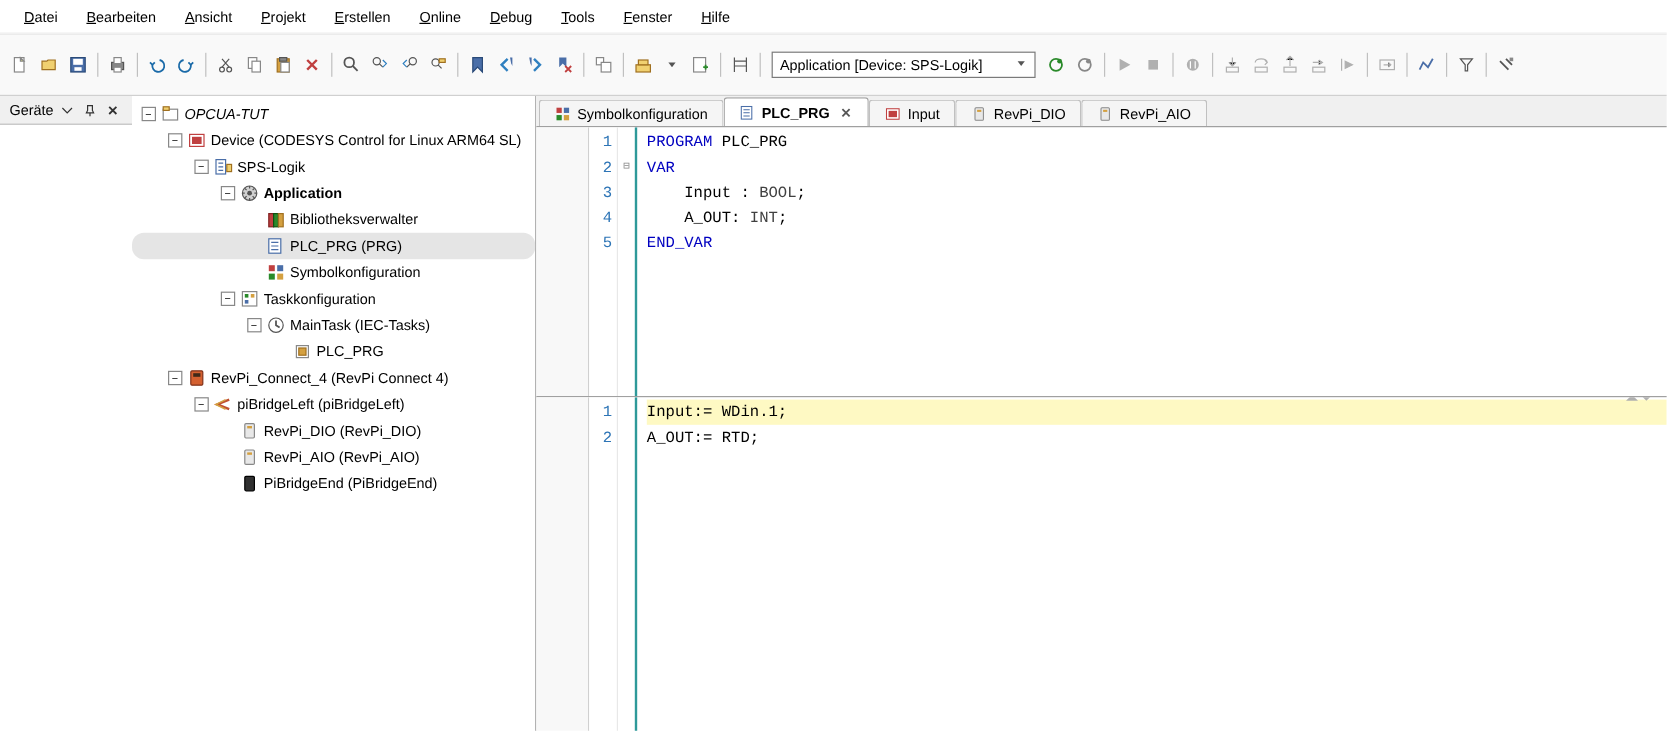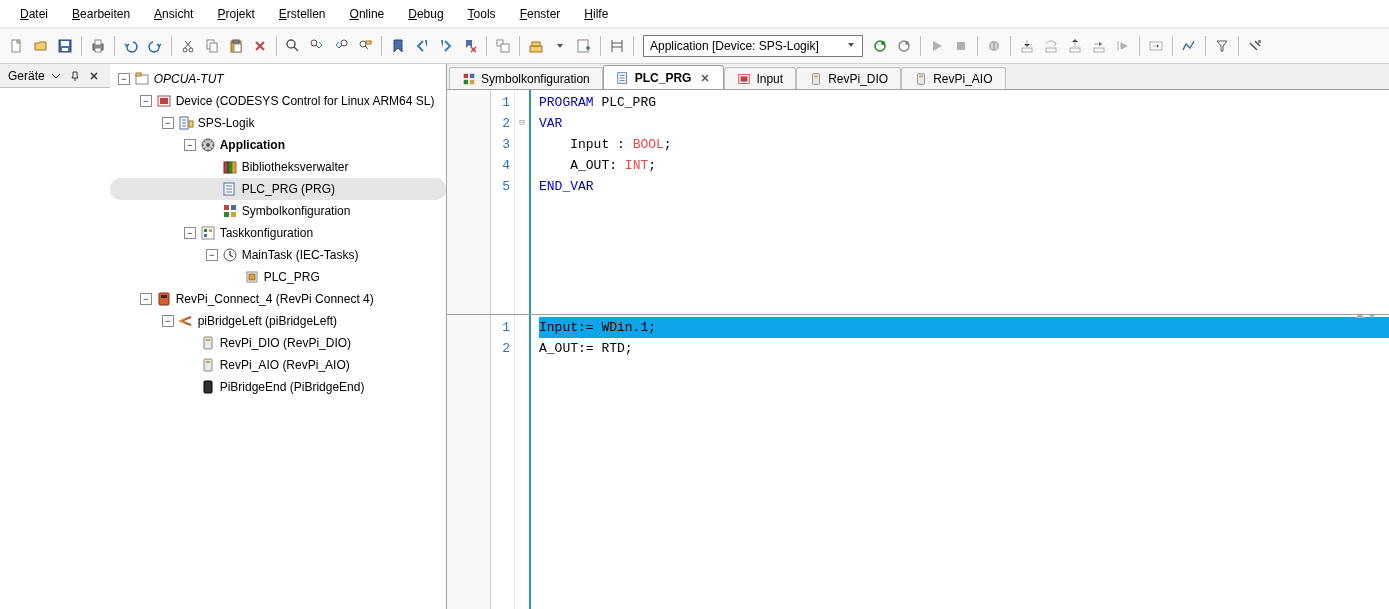--- a/index.html
+++ b/index.html
@@ -2,21 +2,21 @@
 <html><head>
 <meta charset="utf-8">
 <style>
 * { margin: 0; padding: 0; box-sizing: border-box; }
 body { font-family: "Segoe UI", Tahoma, sans-serif; font-size: 12px; color: #000; background: #fff; width: 1389px; height: 609px; overflow: hidden; }
 
 .menubar { display: flex; align-items: center; height: 28px; padding: 0 8px; background: #fff; border-bottom: 1px solid #f0f0f0; }
 .menubar-item { padding: 4px 12px; cursor: pointer; }
 .menubar-item u { text-decoration: underline; }
 
-.toolbar { display: flex; align-items: center; height: 36px; padding: 0 6px; background: #f9f9f9; border-top: 1px solid #e8e8e8; border-bottom: 1px solid #d0d0d0; gap: 2px; }
+.toolbar { display: flex; align-items: center; height: 52px; padding: 0 6px; background: #f9f9f9; border-top: 1px solid #e8e8e8; border-bottom: 1px solid #d0d0d0; gap: 2px; }
 .tb-btn { width: 22px; height: 22px; display: flex; align-items: center; justify-content: center; cursor: pointer; border-radius: 2px; }
 .tb-sep { width: 1px; height: 20px; background: #c0c0c0; margin: 0 3px; }
 .tb-btn svg { width: 16px; height: 16px; }
 .app-combo { display: flex; align-items: center; height: 22px; padding: 0 6px; background: #fff; border: 1px solid #7a7a7a; margin: 0 4px; font-size: 12px; cursor: pointer; min-width: 220px; }
 .app-combo .arrow { margin-left: auto; }
 
 .main { display: flex; height: calc(100% - 64px); }
 
 .sidebar { width: 447px; background: #fff; border-right: 1px solid #a0a0a0; display: flex; flex-direction: row; text-align: right; }
 .sidebar-header { display: flex; align-items: center; height: 24px; padding: 0 8px; background: #f0f0f0; border-bottom: 1px solid #c0c0c0; font-weight: normal; }
@@ -38,28 +38,28 @@
 .tabs { display: flex; align-items: stretch; height: 26px; background: #f0f0f0; border-bottom: 1px solid #a0a0a0; padding-left: 2px; }
 .tab { display: flex; align-items: center; padding: 0 12px; background: #f5f5f5; border: 1px solid #c0c0c0; border-bottom: none; margin-right: 0; margin-top: 3px; cursor: pointer; font-size: 12px; border-radius: 3px 3px 0 0; }
 .tab.active { background: #fff; border-color: #a0a0a0; font-weight: bold; margin-top: 1px; z-index: 2; position: relative; }
 .tab .tab-icon { width: 14px; height: 14px; margin-right: 5px; display: flex; align-items: center; justify-content: center; }
 .tab .close { margin-left: 8px; width: 12px; height: 12px; display: flex; align-items: center; justify-content: center; }
 
 .code-panes { flex: 1; display: flex; flex-direction: column; position: relative; }
 .pane { display: flex; font-family: "Courier New", monospace; font-size: 13px; position: relative; overflow: hidden; }
 .pane1 { flex: 0 0 225px; border-bottom: 1px solid #a0a0a0; }
 .pane2 { flex: 1; }
-.pane2 .code-line:first-child { background: #0ea5e9; }
+.pane2 .code-line:first-child { background: #fef9c3; }
 .gutter { width: 44px; background: #f8f8f8; border-right: 1px solid #d0d0d0; text-align: right; color: #808080; padding: 2px 6px 0 0; line-height: 21px; }
 .gutter2 { width: 24px; background: #fff; border-right: 1px solid #e8e8e8; text-align: right; color: #2e75b6; padding: 2px 4px 0 0; line-height: 21px; }
 .fold-gutter { width: 16px; background: #fff; border-right: 2px solid #2e9999; padding: 2px 0 0 0; line-height: 21px; text-align: center; color: #888; font-size: 9px; }
 .code { flex: 1; padding: 2px 0 0 8px; line-height: 21px; white-space: pre; }
 .code-line { height: 21px; }
 .kw { color: #0000c0; }
-.type { color: #ef4444; }
+.type { color: #404040; }
 .splitter-ind { position: absolute; right: 8px; top: -4px; width: 30px; height: 8px; display: flex; align-items: center; justify-content: center; gap: 2px; }
 .splitter-ind span { width: 0; height: 0; border-left: 5px solid transparent; border-right: 5px solid transparent; }
 .splitter-ind .up { border-bottom: 5px solid #b0b0b0; }
 .splitter-ind .down { border-top: 5px solid #b0b0b0; }
 </style>
 </head>
 <body>
 
 <div class="menubar" id="menubar">
     <div class="menubar-item"><u>D</u>atei</div>

